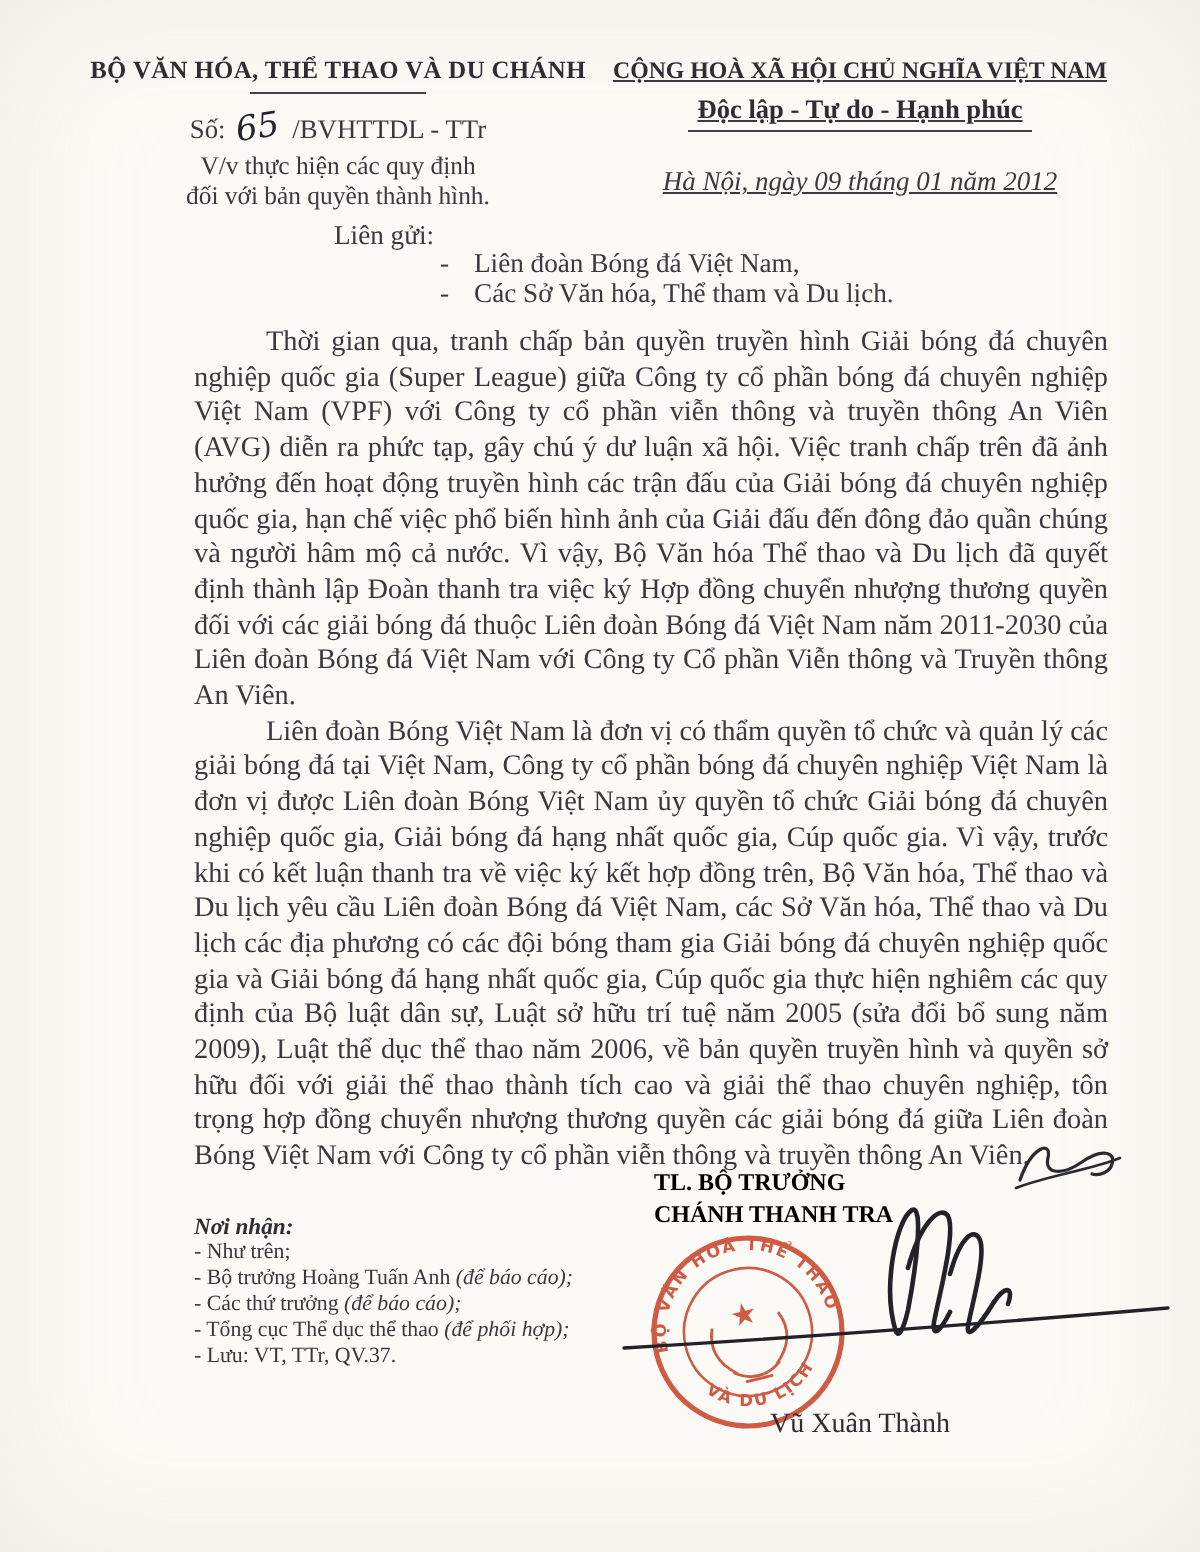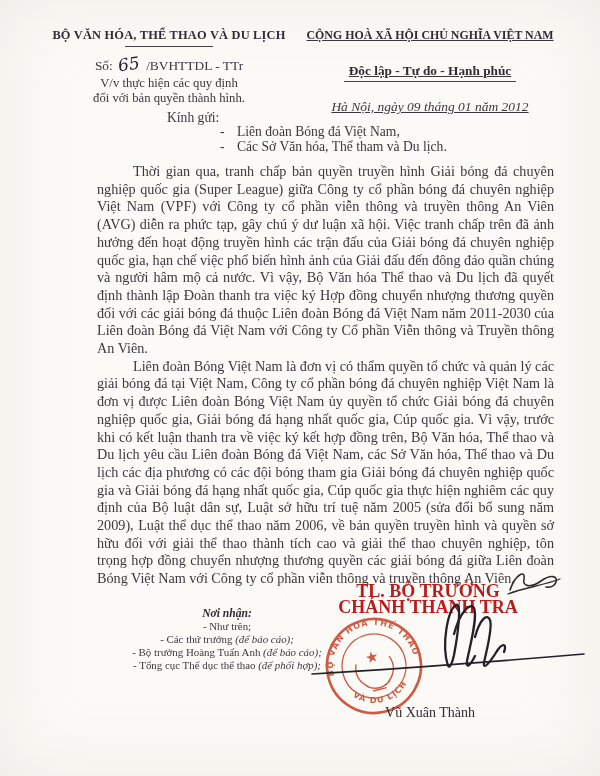--- a/index.html
+++ b/index.html
@@ -21,86 +21,86 @@
   .doc-number { margin-top:7px; font-size:13.4px; white-space:nowrap; }
   .hand-number {
     display:inline-block; font-family:"DejaVu Serif", serif;
     font-style:italic; font-size:17px; color:#23242e;
     transform:rotate(-9deg); margin:0 3px 0 2px;
   }
   .subject { margin-top:2px; font-size:12.7px; line-height:14.8px; }
 
   .hdr-right { position:absolute; left:303px; top:28px; width:254px; text-align:center;text-decoration:underline; }
   .country { font-weight:bold; font-size:11.9px; color:#2e2d34; }
-  .motto { font-weight:bold; font-size:13.3px; margin-top:20px; color:#2e2d34; }
+  .motto { font-weight:bold; font-size:13.3px; margin-top:4px; color:#2e2d34; }
   .motto-rule { width:172px; margin:2px auto 0; border-top:1.4px solid #44434a; }
   .dateline { margin-top:17px; font-style:italic; font-size:13.5px; }
 
   
   .salutation-label { position:absolute; left:167px; top:110px; font-size:13.6px; }
   .recipient-list { position:absolute; left:220px; top:125px; font-size:13.6px; line-height:14.8px; }
   .recipient-row { display:flex; }
   .recipient-row .dash { width:17px; }
 
   
   .body-text { position:absolute; left:97px; top:163px; width:457px; }
   .body-text p {
     font-size:14.2px; line-height:17.7px;
     text-align:justify; text-indent:36px;
     color:#3a3940;
   }
 
   
-  .closing { position:absolute; left:327px; top:584px; width:202px; text-align:center;
-             font-weight:bold; font-size:18px; line-height:15.5px; color:#b91c1c; }
+  .closing { position:absolute; left:327px; top:584px; width:202px; 
+             font-weight:bold; font-size:12px; line-height:15.5px; color:#000000; }
   .signer-name { position:absolute; left:350px; top:705px; width:160px; text-align:center;
                  font-weight:normal; font-size:14px; color:#2e2d34; }
 
   .stamp { position:absolute; left:312px; top:604px; width:124px; height:124px;
            transform:rotate(-14deg); opacity:.93; }
   .stamp-txt { font-family:"DejaVu Sans", sans-serif; font-size:8.2px; font-weight:bold;
                letter-spacing:1.1px; fill:#cc4f38; }
   .stamp-star { font-size:15px; fill:#cc4f38; font-family:"DejaVu Sans", sans-serif; }
 
   .signature-ink { position:absolute; left:300px; top:592px; width:292px; height:95px; }
   .initial-mark { position:absolute; left:505px; top:566px; width:58px; height:34px; }
 
   
-  .footer-block { position:absolute; left:97px; top:607px; width:260px;text-align:center; }
+  .footer-block { position:absolute; left:97px; top:607px; width:260px; }
   .footer-label { font-weight:bold; font-style:italic; font-size:11.6px; color:#2e2d34; }
   .footer-item { font-size:10.9px; line-height:13px; }
   .footer-item .note { font-style:italic; }
 </style>
 </head>
 <body>
 
 <div class="page">
 
   <div class="hdr-left">
-    <div class="ministry">BỘ VĂN HÓA, THỂ THAO VÀ DU LỊCH</div>
+    <div class="ministry">BỘ VĂN HÓA, THỂ THAO VÀ DU CHÁNH</div>
     <div class="ministry-rule"></div>
     <div class="doc-number">
       <span>Số:</span>
       <span class="hand-number">65</span>
       <span>/BVHTTDL - TTr</span>
     </div>
     <div class="subject">
       <div>V/v thực hiện các quy định</div>
       <div>đối với bản quyền thành hình.</div>
     </div>
   </div>
 
   <div class="hdr-right">
     <div class="country">CỘNG HOÀ XÃ HỘI CHỦ NGHĨA VIỆT NAM</div>
     <div class="motto">Độc lập - Tự do - Hạnh phúc</div>
     <div class="motto-rule"></div>
     <div class="dateline">Hà Nội, ngày 09 tháng 01 năm 2012</div>
   </div>
 
-  <div class="salutation-label">Kính gửi:</div>
+  <div class="salutation-label">Liên gửi:</div>
   <div class="recipient-list">
     <div class="recipient-row">
       <span class="dash">-</span>
       <span>Liên đoàn Bóng đá Việt Nam,</span>
     </div>
     <div class="recipient-row">
       <span class="dash">-</span>
       <span>Các Sở Văn hóa, Thể tham và Du lịch.</span>
     </div>
   </div>
@@ -155,23 +155,26 @@
   </svg>
 
   <div class="signer-name">Vũ Xuân Thành</div>
 
   <div class="footer-block">
     <div class="footer-label">Nơi nhận:</div>
     <div class="footer-item">
       <span>- Như trên;</span><span class="note"></span>
     </div>
     <div class="footer-item">
+      <span>- Bộ trưởng Hoàng Tuấn Anh </span><span class="note">(để báo cáo);</span>
+    </div>
+    <div class="footer-item">
       <span>- Các thứ trưởng </span><span class="note">(để báo cáo);</span>
     </div>
     <div class="footer-item">
-      <span>- Bộ trưởng Hoàng Tuấn Anh </span><span class="note">(để báo cáo);</span>
+      <span>- Tổng cục Thể dục thể thao </span><span class="note">(để phối hợp);</span>
     </div>
     <div class="footer-item">
-      <span>- Tổng cục Thể dục thể thao </span><span class="note">(để phối hợp);</span>
+      <span>- Lưu: VT, TTr, QV.37.</span><span class="note"></span>
     </div>
   </div>
 
 </div>
 
 </body></html>

